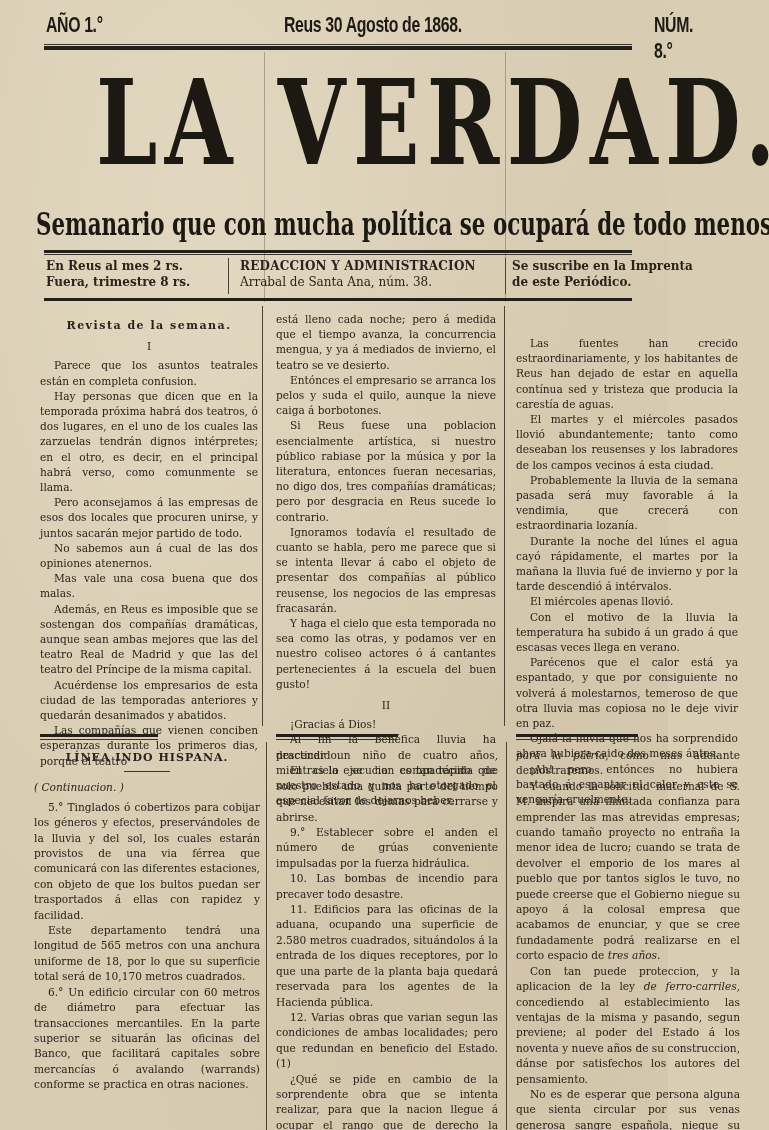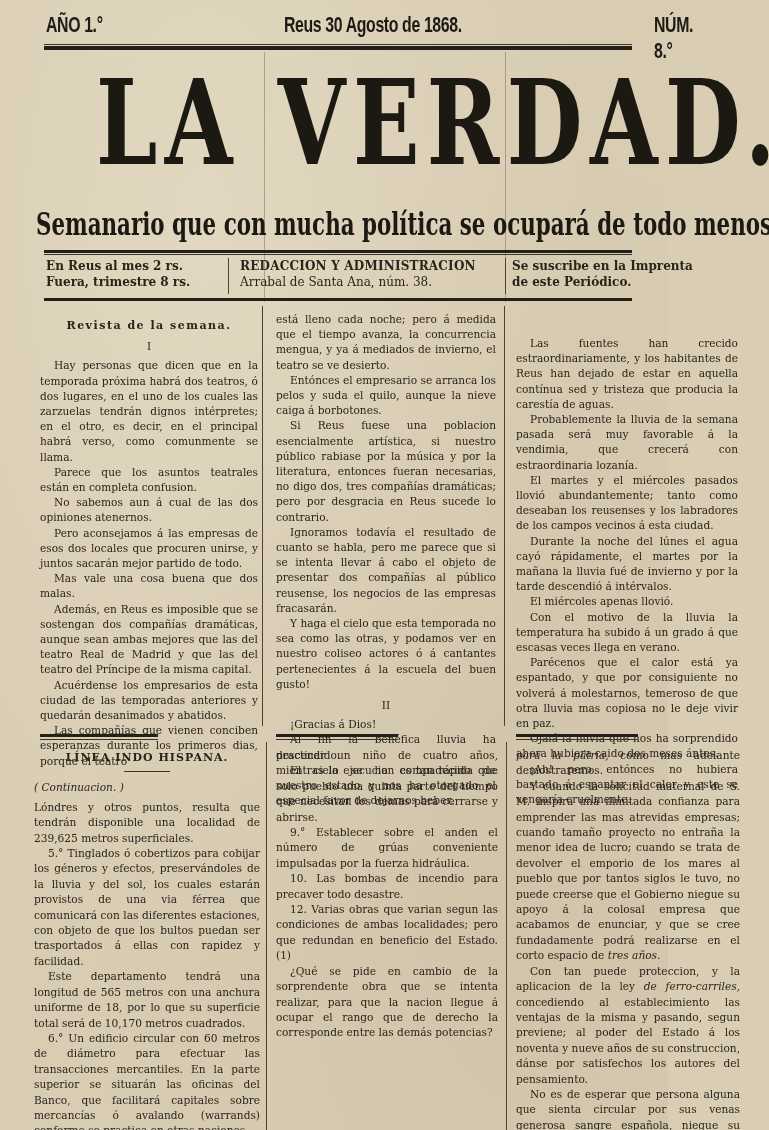--- a/index.html
+++ b/index.html
@@ -116,46 +116,46 @@
   <div class="vsep" style="left:505px;top:258px;height:36px;"></div>
 
   <div class="rule-thick" style="top:298px;height:3px;"></div>
 
   <div class="vsep" style="left:262px;top:306px;height:420px;"></div>
   <div class="vsep" style="left:504px;top:306px;height:420px;"></div>
 
   <div class="col" style="left:40px;top:316px;width:218px;">
     <div class="title" style="letter-spacing:1.5px;font-weight:bold;">Revista de la semana.</div>
     <div class="roman">I</div>
+    <p>Parece que los asuntos teatrales están en completa confusion.</p>
     <p>Hay personas que dicen que en la temporada próxima habrá dos teatros, ó dos lugares, en el uno de los cuales las zarzuelas tendrán dignos intérpretes; en el otro, es decir, en el principal habrá verso, como comunmente se llama.</p>
-    <p>Parece que los asuntos teatrales están en completa confusion.</p>
+    <p>Pero aconsejamos á las empresas de esos dos locales que procuren unirse, y juntos sacarán mejor partido de todo.</p>
     <p>No sabemos aun á cual de las dos opiniones atenernos.</p>
-    <p>Pero aconsejamos á las empresas de esos dos locales que procuren unirse, y juntos sacarán mejor partido de todo.</p>
     <p>Mas vale una cosa buena que dos malas.</p>
     <p>Además, en Reus es imposible que se sostengan dos compañías dramáticas, aunque sean ambas mejores que las del teatro Real de Madrid y que las del teatro del Príncipe de la misma capital.</p>
     <p>Acuérdense los empresarios de esta ciudad de las temporadas anteriores y quedarán desanimados y abatidos.</p>
     <p>Las compañías que vienen conciben esperanzas durante los primeros dias, porque el teatro</p>
   </div>
 
   <div class="col" style="left:276px;top:312px;width:220px;">
     <p class="noind">está lleno cada noche; pero á medida que el tiempo avanza, la concurrencia mengua, y ya á mediados de invierno, el teatro se ve desierto.</p>
     <p>Entónces el empresario se arranca los pelos y suda el quilo, aunque la nieve caiga á borbotones.</p>
     <p>Si Reus fuese una poblacion esencialmente artística, si nuestro público rabiase por la música y por la literatura, entonces fueran necesarias, no digo dos, tres compañías dramáticas; pero por desgracia en Reus sucede lo contrario.</p>
     <p>Ignoramos todavía el resultado de cuanto se habla, pero me parece que si se intenta llevar á cabo el objeto de presentar dos compañías al público reusense, los negocios de las empresas fracasarán.</p>
     <p>Y haga el cielo que esta temporada no sea como las otras, y podamos ver en nuestro coliseo actores ó á cantantes pertenecientes á la escuela del buen gusto!</p>
     <div class="roman">II</div>
     <p>¡Gracias á Dios!</p>
     <p>Al fin la benéfica lluvia ha descendido.</p>
     <p>El cielo se ha compadecido de nuestro estado y nos ha otorgado el especial favor de dejarnos beber.</p>
   </div>
 
   <div class="col" style="left:516px;top:316px;width:222px;margin-top:20px;">
     <p>Las fuentes han crecido estraordinariamente, y los habitantes de Reus han dejado de estar en aquella contínua sed y tristeza que producia la carestía de aguas.</p>
+    <p>El martes y el miércoles pasados llovió abundantemente; tanto como deseaban los reusenses y los labradores de los campos vecinos á esta ciudad.</p>
     <p>Probablemente la lluvia de la semana pasada será muy favorable á la vendimia, que crecerá con estraordinaria lozanía.</p>
-    <p>El martes y el miércoles pasados llovió abundantemente; tanto como deseaban los reusenses y los labradores de los campos vecinos á esta ciudad.</p>
     <p>Durante la noche del lúnes el agua cayó rápidamente, el martes por la mañana la lluvia fué de invierno y por la tarde descendió á intérvalos.</p>
     <p>El miércoles apenas llovió.</p>
     <p>Con el motivo de la lluvia la temperatura ha subido á un grado á que escasas veces llega en verano.</p>
     <p>Parécenos que el calor está ya espantado, y que por consiguiente no volverá á molestarnos, temeroso de que otra lluvia mas copiosa no le deje vivir en paz.</p>
     <p>Ojalá la lluvia que nos ha sorprendido ahora hubiera caido dos meses ántes.</p>
     <p>¡Ah! pero entónces no hubiera bastado á espantar el calor y este se vengaría cruelmente.</p>
   </div>
 
   <div class="rule-thick" style="top:734px;left:40px;right:510px;height:3px;"></div>
   <div class="rule-thin" style="top:739px;left:40px;right:510px;"></div>
@@ -164,31 +164,31 @@
   <div class="rule-thick" style="top:734px;left:516px;right:30px;height:3px;"></div>
   <div class="rule-thin" style="top:739px;left:516px;right:30px;"></div>
 
   <div class="vsep" style="left:266px;top:742px;height:388px;"></div>
   <div class="vsep" style="left:506px;top:742px;height:388px;"></div>
 
   <div class="col" style="left:34px;top:748px;width:226px;line-height:15.4px;">
     <div class="title">LÍNEA INDO HISPANA.</div>
     <div class="shortrule"></div>
     <div class="center" style="font-style:italic;margin-bottom:4px;">( Continuacion. )</div>
-    <p class="noind">Lóndres y otros puntos, resulta que tendrán disponible una localidad de 239,625 metros superficiales.</p>
     <p>5.° Tinglados ó cobertizos para cobijar los géneros y efectos, preservándoles de la lluvia y del sol, los cuales estarán provistos de una via férrea que comunicará con las diferentes estaciones, con objeto de que los bultos puedan ser trasportados á ellas con rapidez y facilidad.</p>
     <p>Este departamento tendrá una longitud de 565 metros con una anchura uniforme de 18, por lo que su superficie total será de 10,170 metros cuadrados.</p>
     <p>6.° Un edificio circular con 60 metros de diámetro para efectuar las transacciones mercantiles. En la parte superior se situarán las oficinas del Banco, que facilitará capitales sobre mercancías ó avalando (warrands) conforme se practica en otras naciones.</p>
 
   </div>
 
   <div class="col" style="left:276px;top:748px;width:222px;line-height:15.4px;">
     <p class="noind">practicar un niño de cuatro años, mientras la ejecucion es tan rápida que solo pueblo una quinta parte del tiempo que necesitan los demas para cerrarse y abrirse.</p>
     <p>9.° Establecer sobre el anden el número de grúas conveniente impulsadas por la fuerza hidráulica.</p>
     <p>10. Las bombas de incendio para precaver todo desastre.</p>
+    <p>11. Edificios para las oficinas de la aduana, ocupando una superficie de 2.580 metros cuadrados, situándolos á la entrada de los diques receptores, por lo que una parte de la planta baja quedará reservada para los agentes de la Hacienda pública.</p>
     <p>12. Varias obras que varian segun las condiciones de ambas localidades; pero que redundan en beneficio del Estado. (1)</p>
     <p><span>¿Qué se pide en cambio de la sorprendente obra que se intenta realizar, para que la nacion llegue á ocupar el rango que de derecho la corresponde entre las demás potencias?</span> </p>
 
   </div>
 
   <div class="col" style="left:516px;top:748px;width:224px;line-height:15.4px;">
     <p class="noind"><i>para la pátria,</i> <span>como mas adelante demostraremos.</span></p>
     <p><span>Y cuando la solicitud maternal de S. M. inspira una ilimitada confianza para emprender las mas atrevidas empresas; cuando tamaño proyecto no entraña la menor idea de lucro; cuando se trata de devolver el emporio de los mares al pueblo que por tantos siglos le tuvo, no puede creerse que el Gobierno niegue su apoyo á la colosal empresa que acabamos de enunciar, y que se cree fundadamente podrá realizarse en el corto espacio de</span> <i>tres años.</i></p>
     <p><span>Con tan puede proteccion, y la aplicacion de la ley</span> <i>de ferro-carriles,</i> <span>concediendo al establecimiento las ventajas de la misma y pasando, segun previene; al poder del Estado á los noventa y nueve años de su construccion, dánse por satisfechos los autores del pensamiento.</span></p>
     <p>No es de esperar que persona alguna que sienta circular por sus venas generosa sangre española, niegue su apoyo á las obras gigantescas que con tan gran insistencia reclaman el comercio y la marina.</p>

